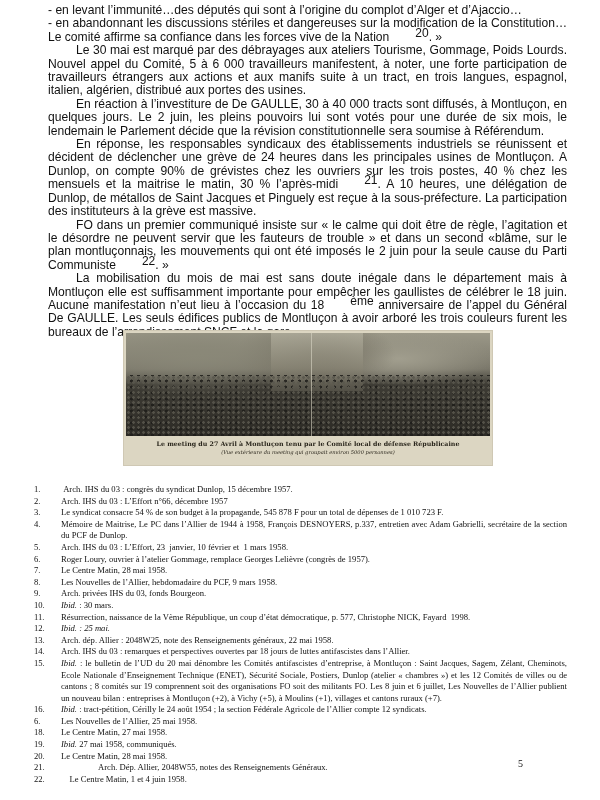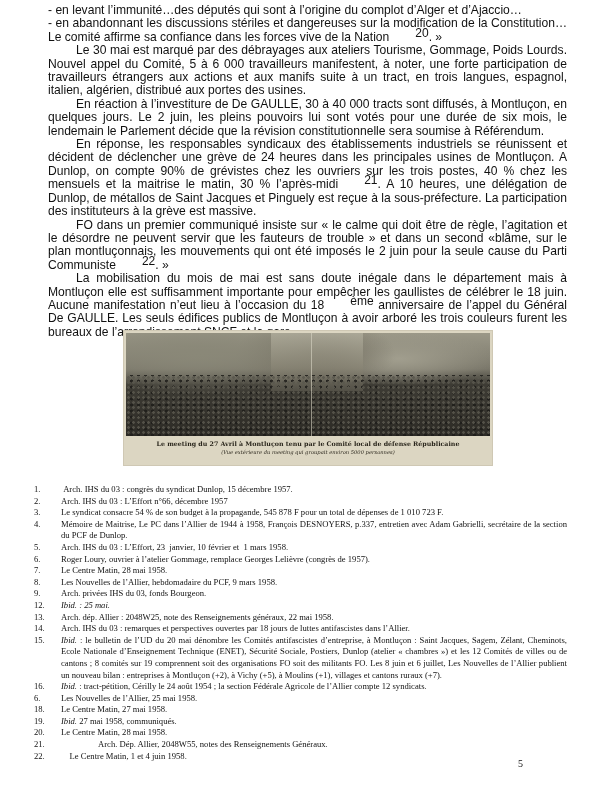--- a/index.html
+++ b/index.html
@@ -117,20 +117,28 @@
       </div>
       <div class="note">
         <span class="num">8.</span>
         <span class="txt"><span style="white-space: pre-wrap;">Les Nouvelles de l’Allier, hebdomadaire du PCF, 9 mars 1958.</span></span>
       </div>
       <div class="note">
         <span class="num">9.</span>
         <span class="txt"><span style="white-space: pre-wrap;">Arch. privées IHS du 03, fonds Bourgeon.</span></span>
       </div>
       <div class="note">
+        <span class="num">10.</span>
+        <span class="txt"><i>Ibid.</i><span style="white-space: pre-wrap;"> : 30 mars.</span></span>
+      </div>
+      <div class="note">
+        <span class="num">11.</span>
+        <span class="txt"><span style="white-space: pre-wrap;">Résurrection, naissance de la Vème République, un coup d’état démocratique, p. 577, Christophe NICK, Fayard  1998.</span></span>
+      </div>
+      <div class="note">
         <span class="num">12.</span>
         <span class="txt"><i>Ibid.</i><span style="white-space: pre-wrap; font-style: italic;"> : 25 mai.</span></span>
       </div>
       <div class="note">
         <span class="num">13.</span>
         <span class="txt"><span style="white-space: pre-wrap;">Arch. dép. Allier : 2048W25, note des Renseignements généraux, 22 mai 1958.</span></span>
       </div>
       <div class="note">
         <span class="num">14.</span>
         <span class="txt"><span style="white-space: pre-wrap;">Arch. IHS du 03 : remarques et perspectives ouvertes par 18 jours de luttes antifascistes dans l’Allier.</span></span>

